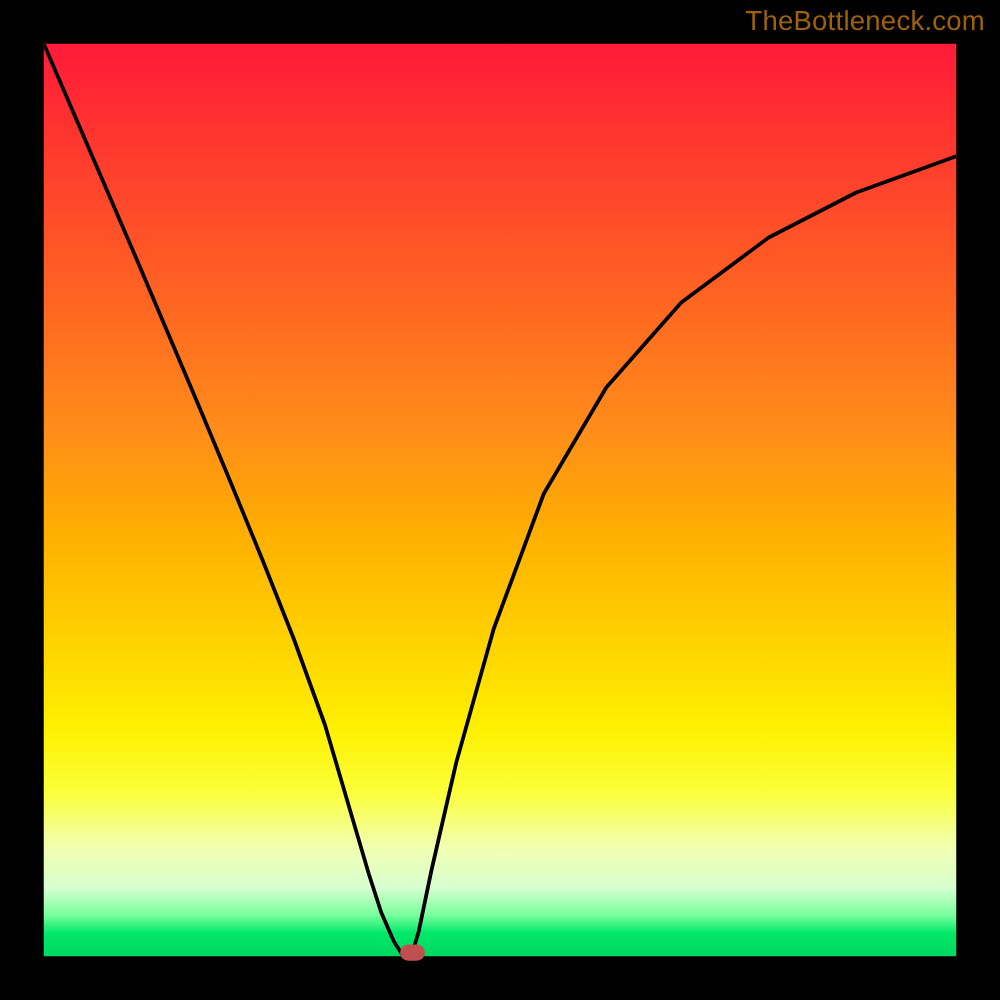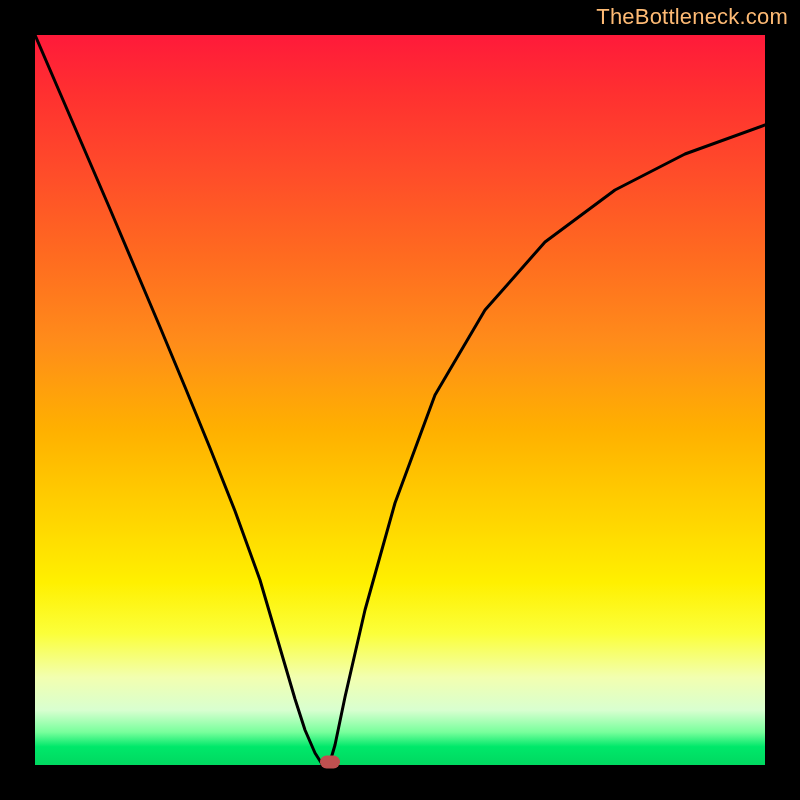--- a/index.html
+++ b/index.html
@@ -8,21 +8,21 @@
     height: 800px;
     background: #000;
     position: relative;
     font-family: Arial, Helvetica, sans-serif;
     overflow: hidden;
   }
   .watermark {
     position: absolute;
     top: 4px;
     right: 12px;
-    color: #fdba74;
+    color: #a16207;
     font-size: 22px;
     z-index: 10;
     letter-spacing: 0.2px;
   }
   .plot-area {
     position: absolute;
     left: 35px;
     top: 35px;
     width: 730px;
     height: 730px;

